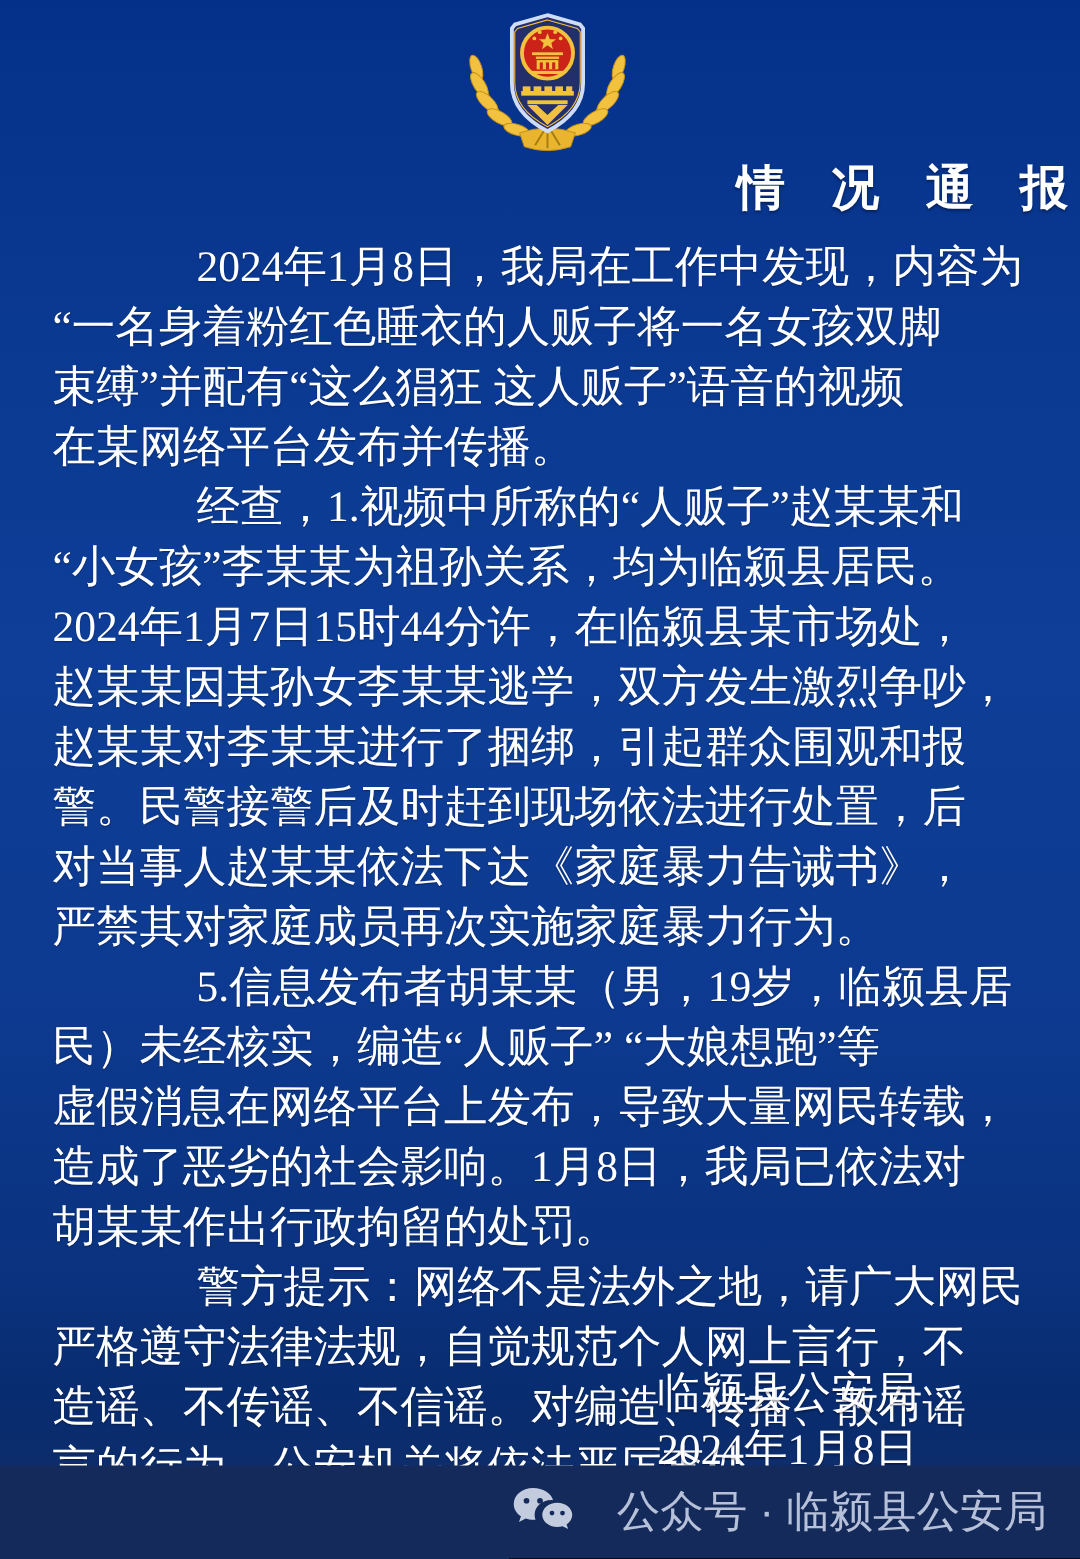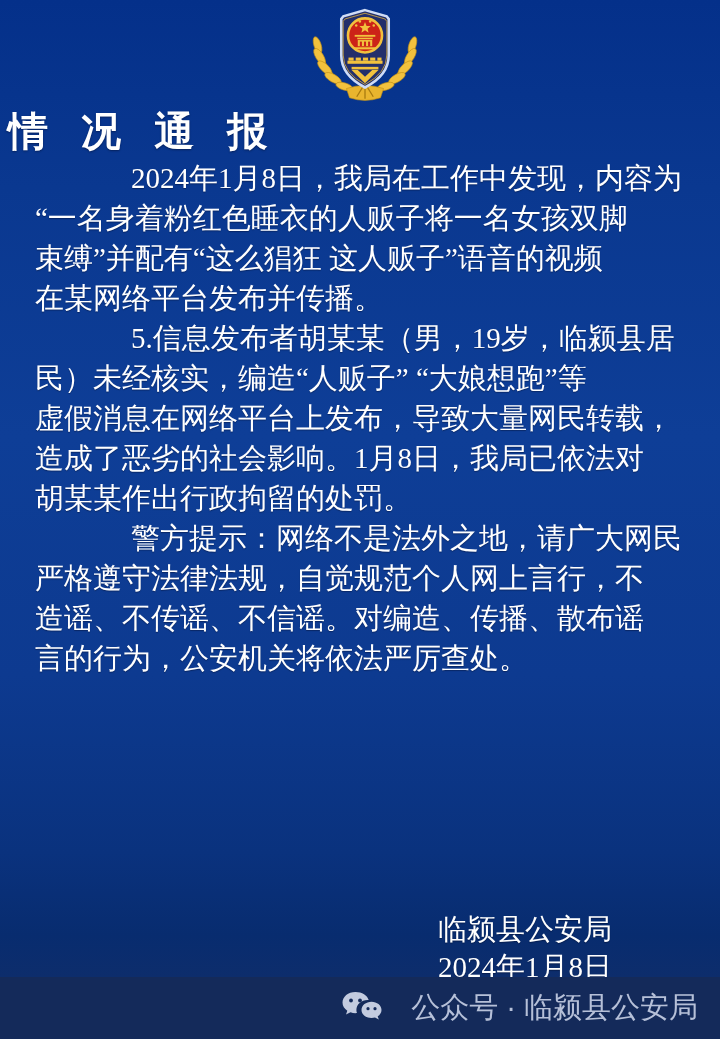--- a/index.html
+++ b/index.html
@@ -16,25 +16,25 @@
       #0a327e 82%,
       #082c6f 90%,
       #0d2d6c 94%,
       #122653 100%);
   }
   .badge{
     position:absolute;top:6px;left:303px;width:124px;height:98px;
   }
   .title{
     position:absolute;top:104px;left:0;width:720px;
-    text-align:left;
+    text-align:right;
     color:#ffffff;
     font-family:"Liberation Sans","DejaVu Sans",sans-serif;
     font-weight:900;
-    font-size:40px;
+    font-size:32px;
     letter-spacing:8px;
     word-spacing:6px;
     text-indent:8px;
     text-shadow:0 1px 2px rgba(0,0,20,.4);
   }
   .body-text{
     position:absolute;top:158px;left:35px;right:28px;
     color:#ffffff;
   }
   .para{
@@ -127,20 +127,28 @@
     </g>
   </svg>
 
   <div class="title">情 况 通 报</div>
 
   <div class="body-text">
     <p class="para">2024年1月8日，我局在工作中发现，内容为
 “一名身着粉红色睡衣的人贩子将一名女孩双脚
 束缚”并配有“这么猖狂 这人贩子”语音的视频
 在某网络平台发布并传播。</p>
+    <p class="para">经查，1.视频中所称的“人贩子”赵某某和
+“小女孩”李某某为祖孙关系，均为临颍县居民。
+2024年1月7日15时44分许，在临颍县某市场处，
+赵某某因其孙女李某某逃学，双方发生激烈争吵，
+赵某某对李某某进行了捆绑，引起群众围观和报
+警。民警接警后及时赶到现场依法进行处置，后
+对当事人赵某某依法下达《家庭暴力告诫书》，
+严禁其对家庭成员再次实施家庭暴力行为。</p>
     <p class="para">5.信息发布者胡某某（男，19岁，临颍县居
 民）未经核实，编造“人贩子” “大娘想跑”等
 虚假消息在网络平台上发布，导致大量网民转载，
 造成了恶劣的社会影响。1月8日，我局已依法对
 胡某某作出行政拘留的处罚。</p>
     <p class="para">警方提示：网络不是法外之地，请广大网民
 严格遵守法律法规，自觉规范个人网上言行，不
 造谣、不传谣、不信谣。对编造、传播、散布谣
 言的行为，公安机关将依法严厉查处。</p>
   </div>

